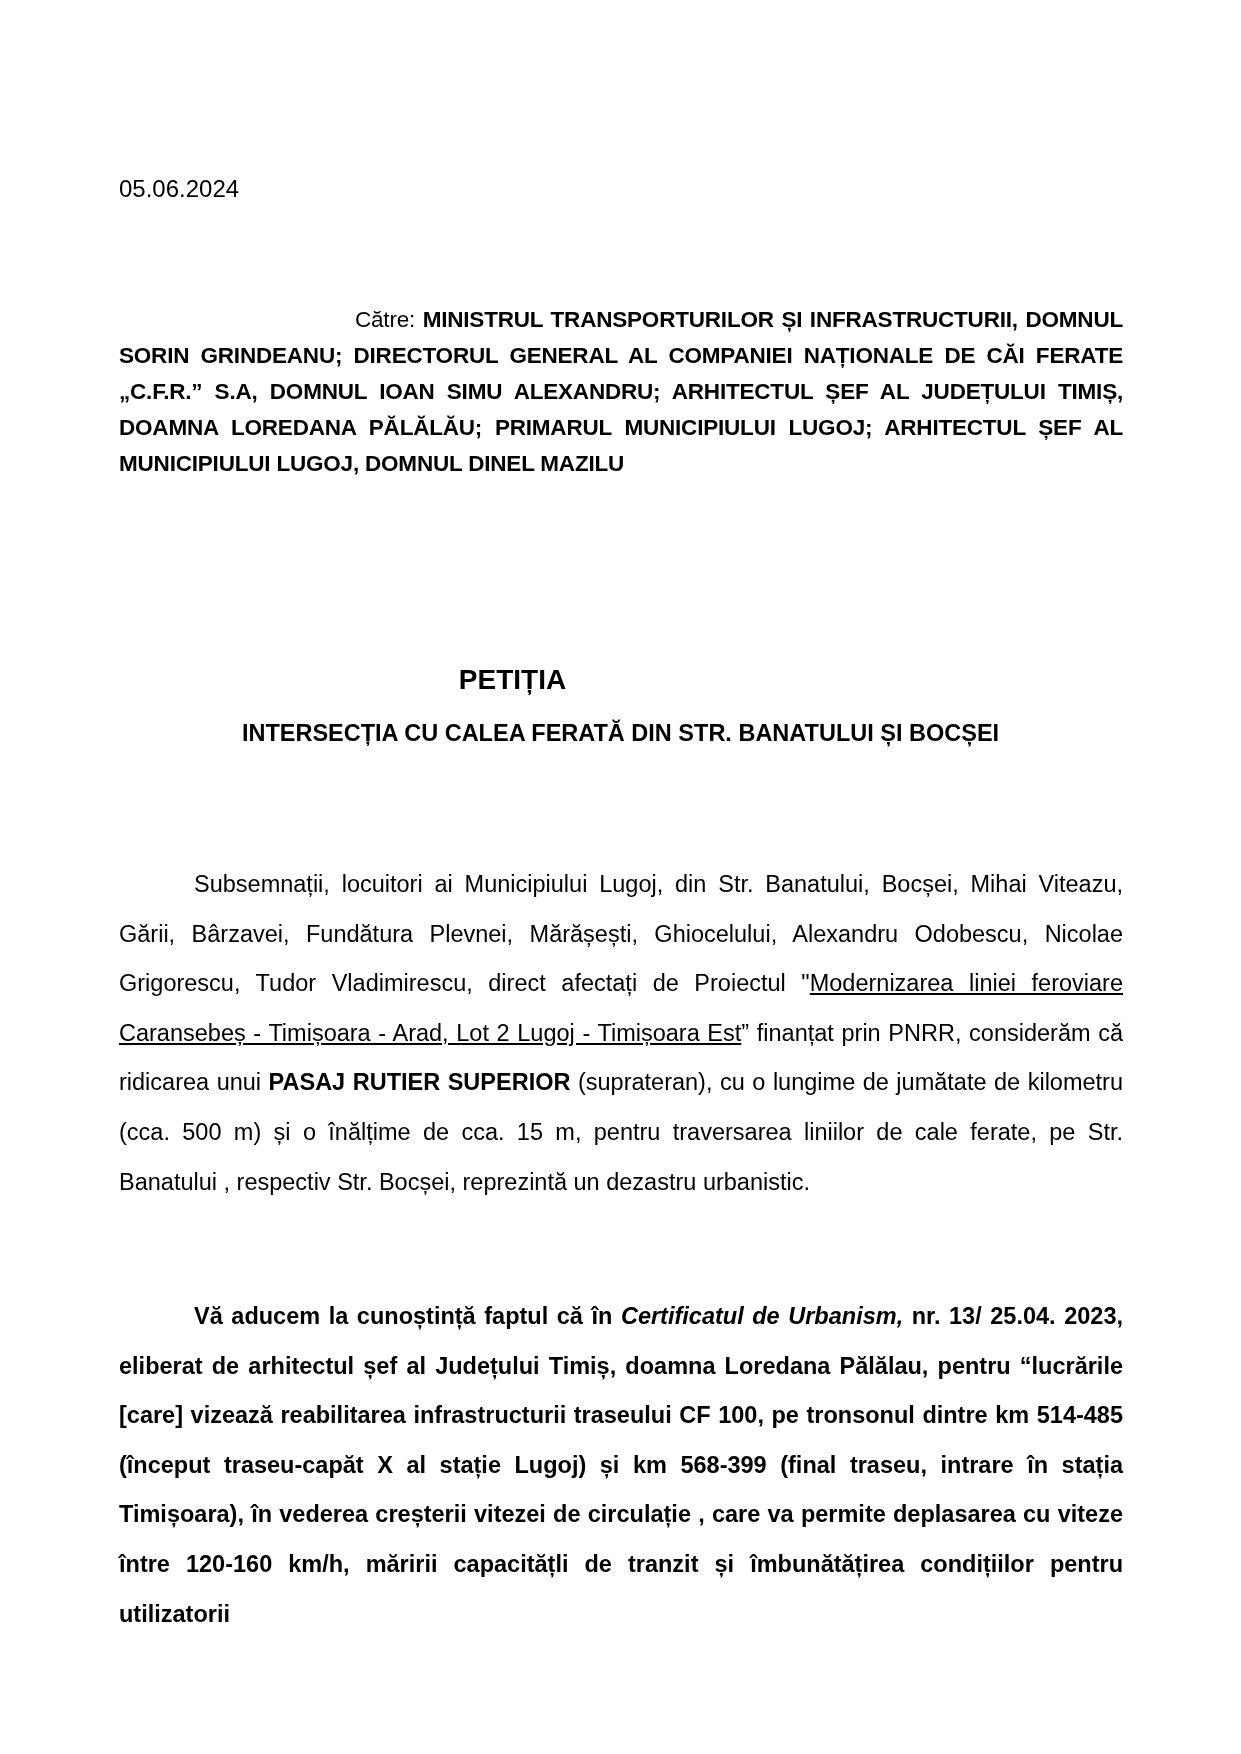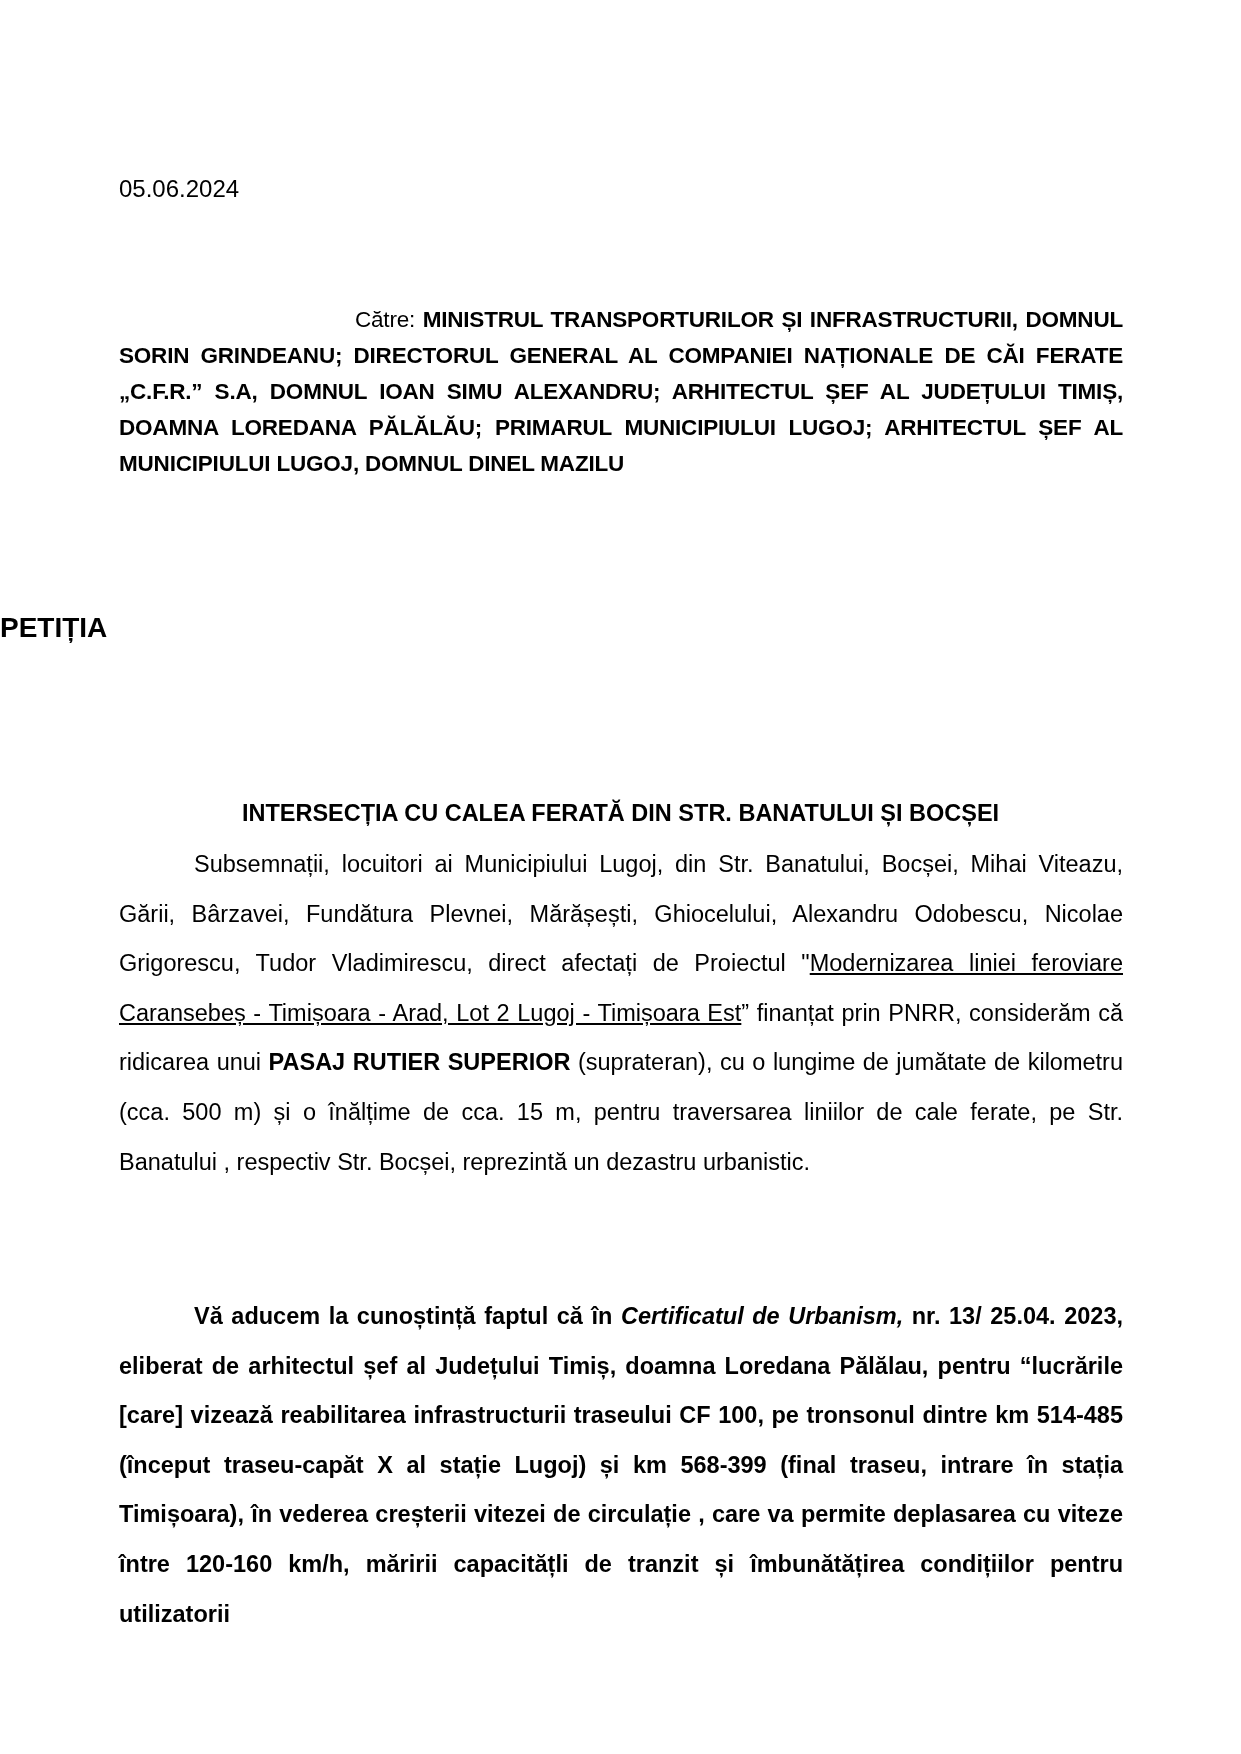--- a/index.html
+++ b/index.html
@@ -10,34 +10,34 @@
   .page { position: absolute; left: 0; top: 0; width: 1241px; height: 1754px; }
   .date { position: absolute; left: 119px; top: 175px; font-size: 24px; }
   .recipients {
     position: absolute; left: 119px; top: 302px; width: 1004px;
     font-size: 22.5px; line-height: 36px; text-align: justify;
     letter-spacing: -0.2px;
   }
   .recipients .first-line { padding-left: 236px; }
   .recipients b { font-weight: bold; }
   .title {
-    position: absolute; left: 0; top: 612px; width: 1025px; text-align: left;
+    position: absolute; left: 0; top: 664px; width: 1025px; text-align: center;
     font-size: 28px; font-weight: bold;
   }
   .subtitle {
     position: absolute; left: 0; width: 1241px; text-align: center;
     font-size: 23.5px; font-weight: bold;
   }
   .subtitle.l1 { top: 712px; }
-  .subtitle.l2 { top: 800px; }
+  .subtitle.l2 { top: 720px; }
   .body-text {
     position: absolute; left: 119px; width: 1004px;
     font-size: 23.5px; line-height: 49.6px; text-align: justify;
   }
-  .p1 { top: 840px; }
+  .p1 { top: 860px; }
   .p2 { top: 1292px; font-weight: bold; }
   .indent { display: inline-block; width: 75px; }
   u { text-decoration: underline; }
 </style>
 </head>
 <body>
 
 <div class="page">
 
   <div class="date">05.06.2024</div>

